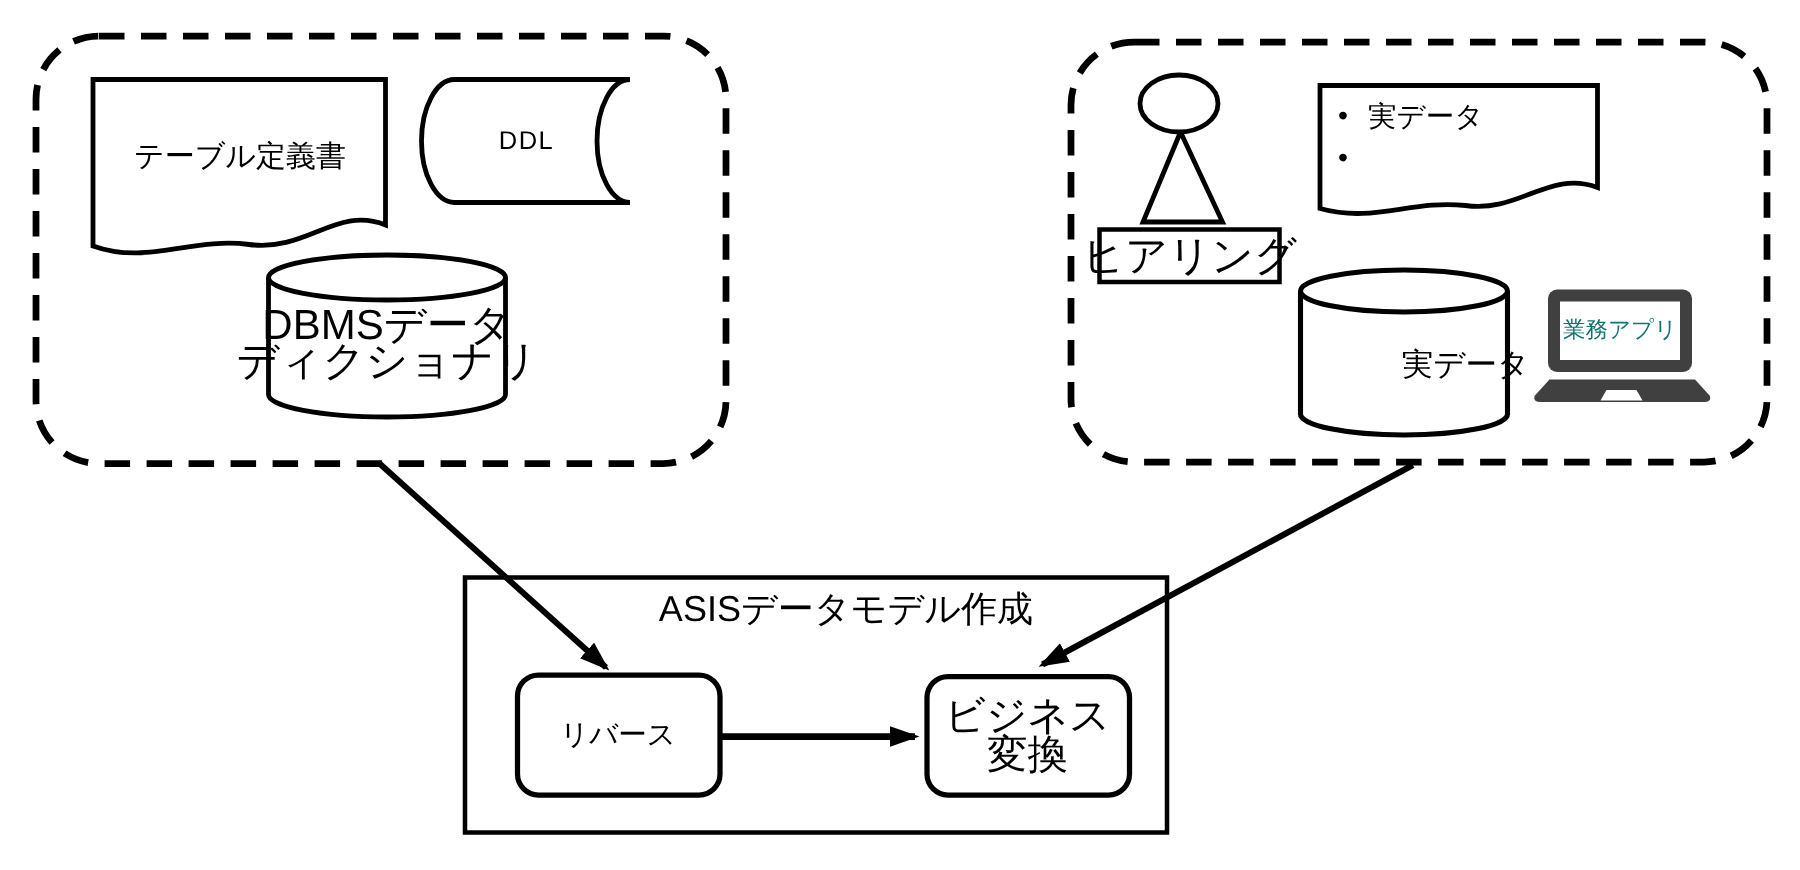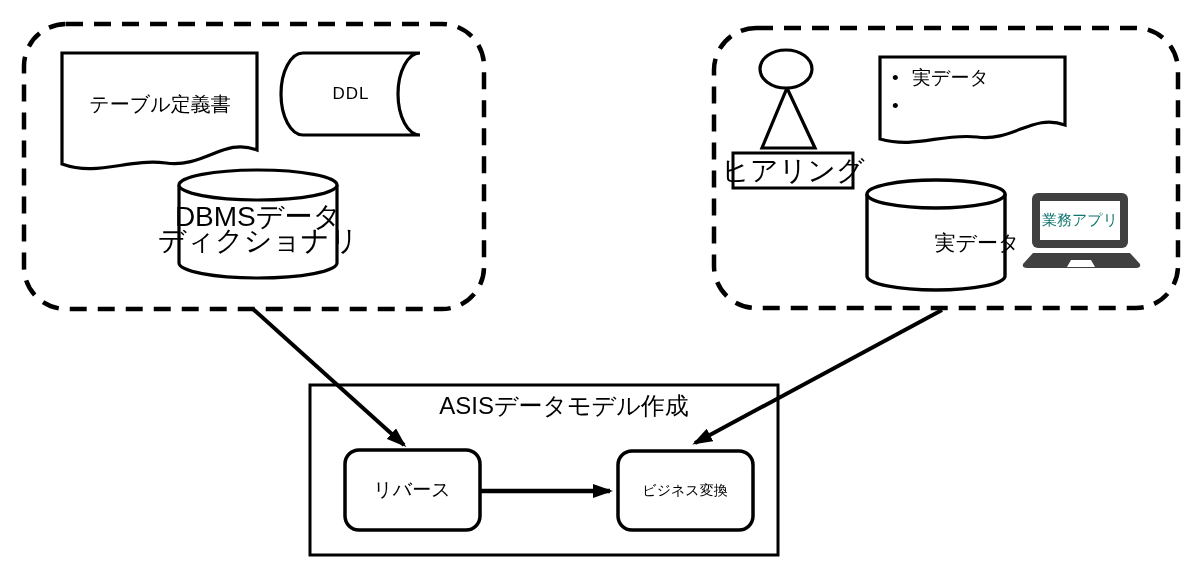--- a/index.html
+++ b/index.html
@@ -27,21 +27,21 @@
     color: #000000;
   }
   .lbl-tabledef   { left: 160px;  top: 104px; font-size: 20px; }
   .lbl-ddl        { left: 351px;  top: 94px;  font-size: 17px; letter-spacing: 1px; }
   .lbl-dbms       { left: 258px;  top: 229px; font-size: 28px; line-height: 24px; }
   .lbl-hearing    { left: 793px;  top: 171px; font-size: 28px; }
   .lbl-realdata   { left: 977px;  top: 243px; font-size: 21px; }
   .lbl-bizapp     { left: 1080px; top: 220px; font-size: 15px; color: #0f766e; }
   .lbl-title      { left: 548px;  top: 406px; font-size: 24px; margin-left: 16px; }
   .lbl-reverse    { left: 412px;  top: 490px; font-size: 19px; }
-  .lbl-conversion { left: 685px;  top: 490px; font-size: 14px; line-height: 26px; width: 112px; }
+  .lbl-conversion { left: 685px;  top: 490px; font-size: 27px; line-height: 26px; width: 112px; }
   .manuals {
     position: absolute;
     left: 892px;
     top: 64px;
     font-size: 19px;
   }
   .manual-row {
     display: flex;
     align-items: center;
     height: 28px;

